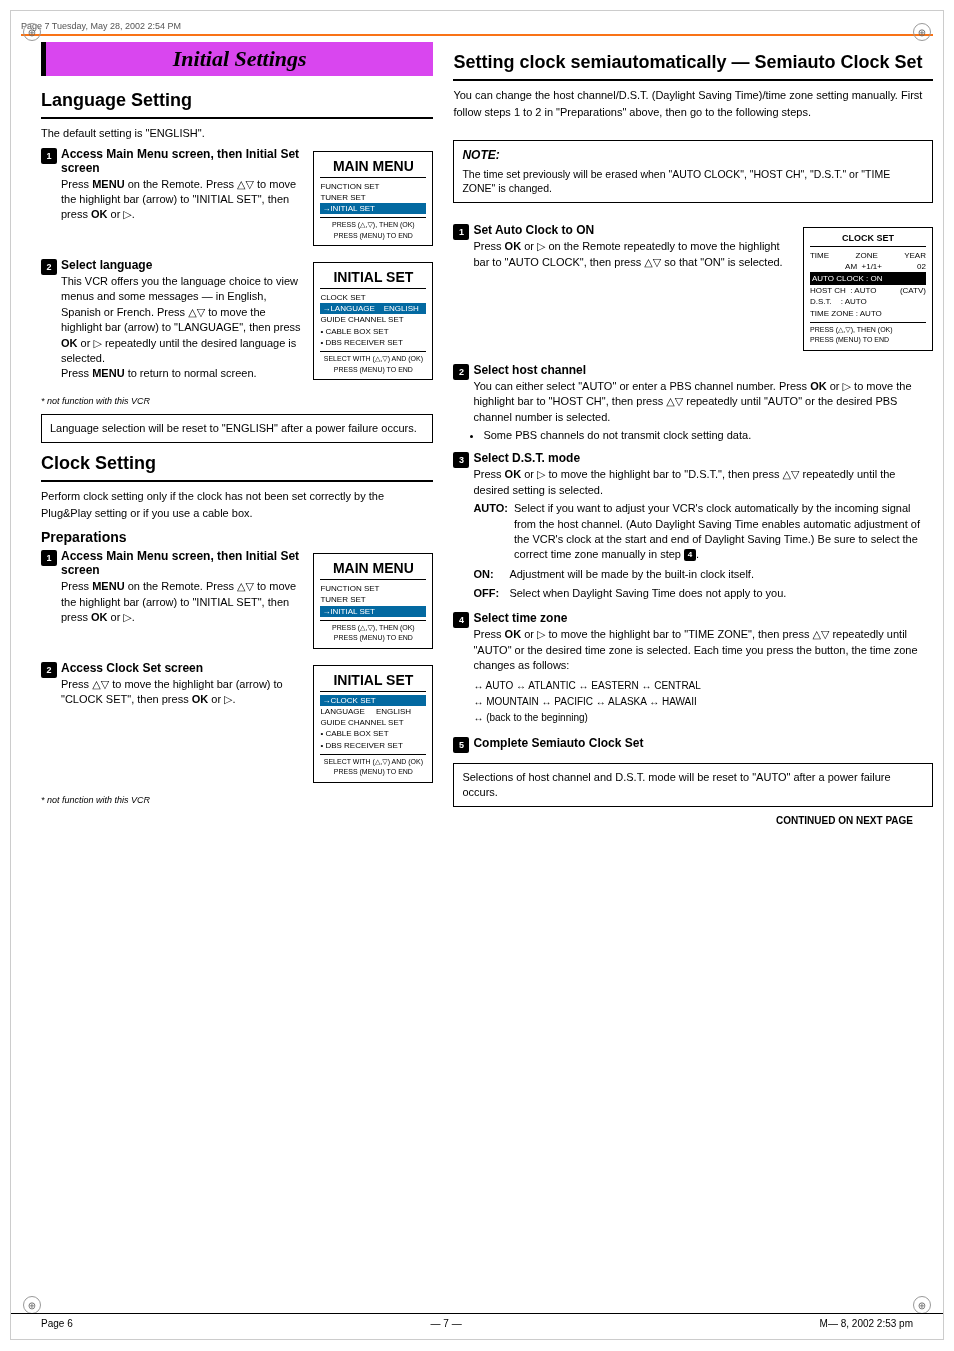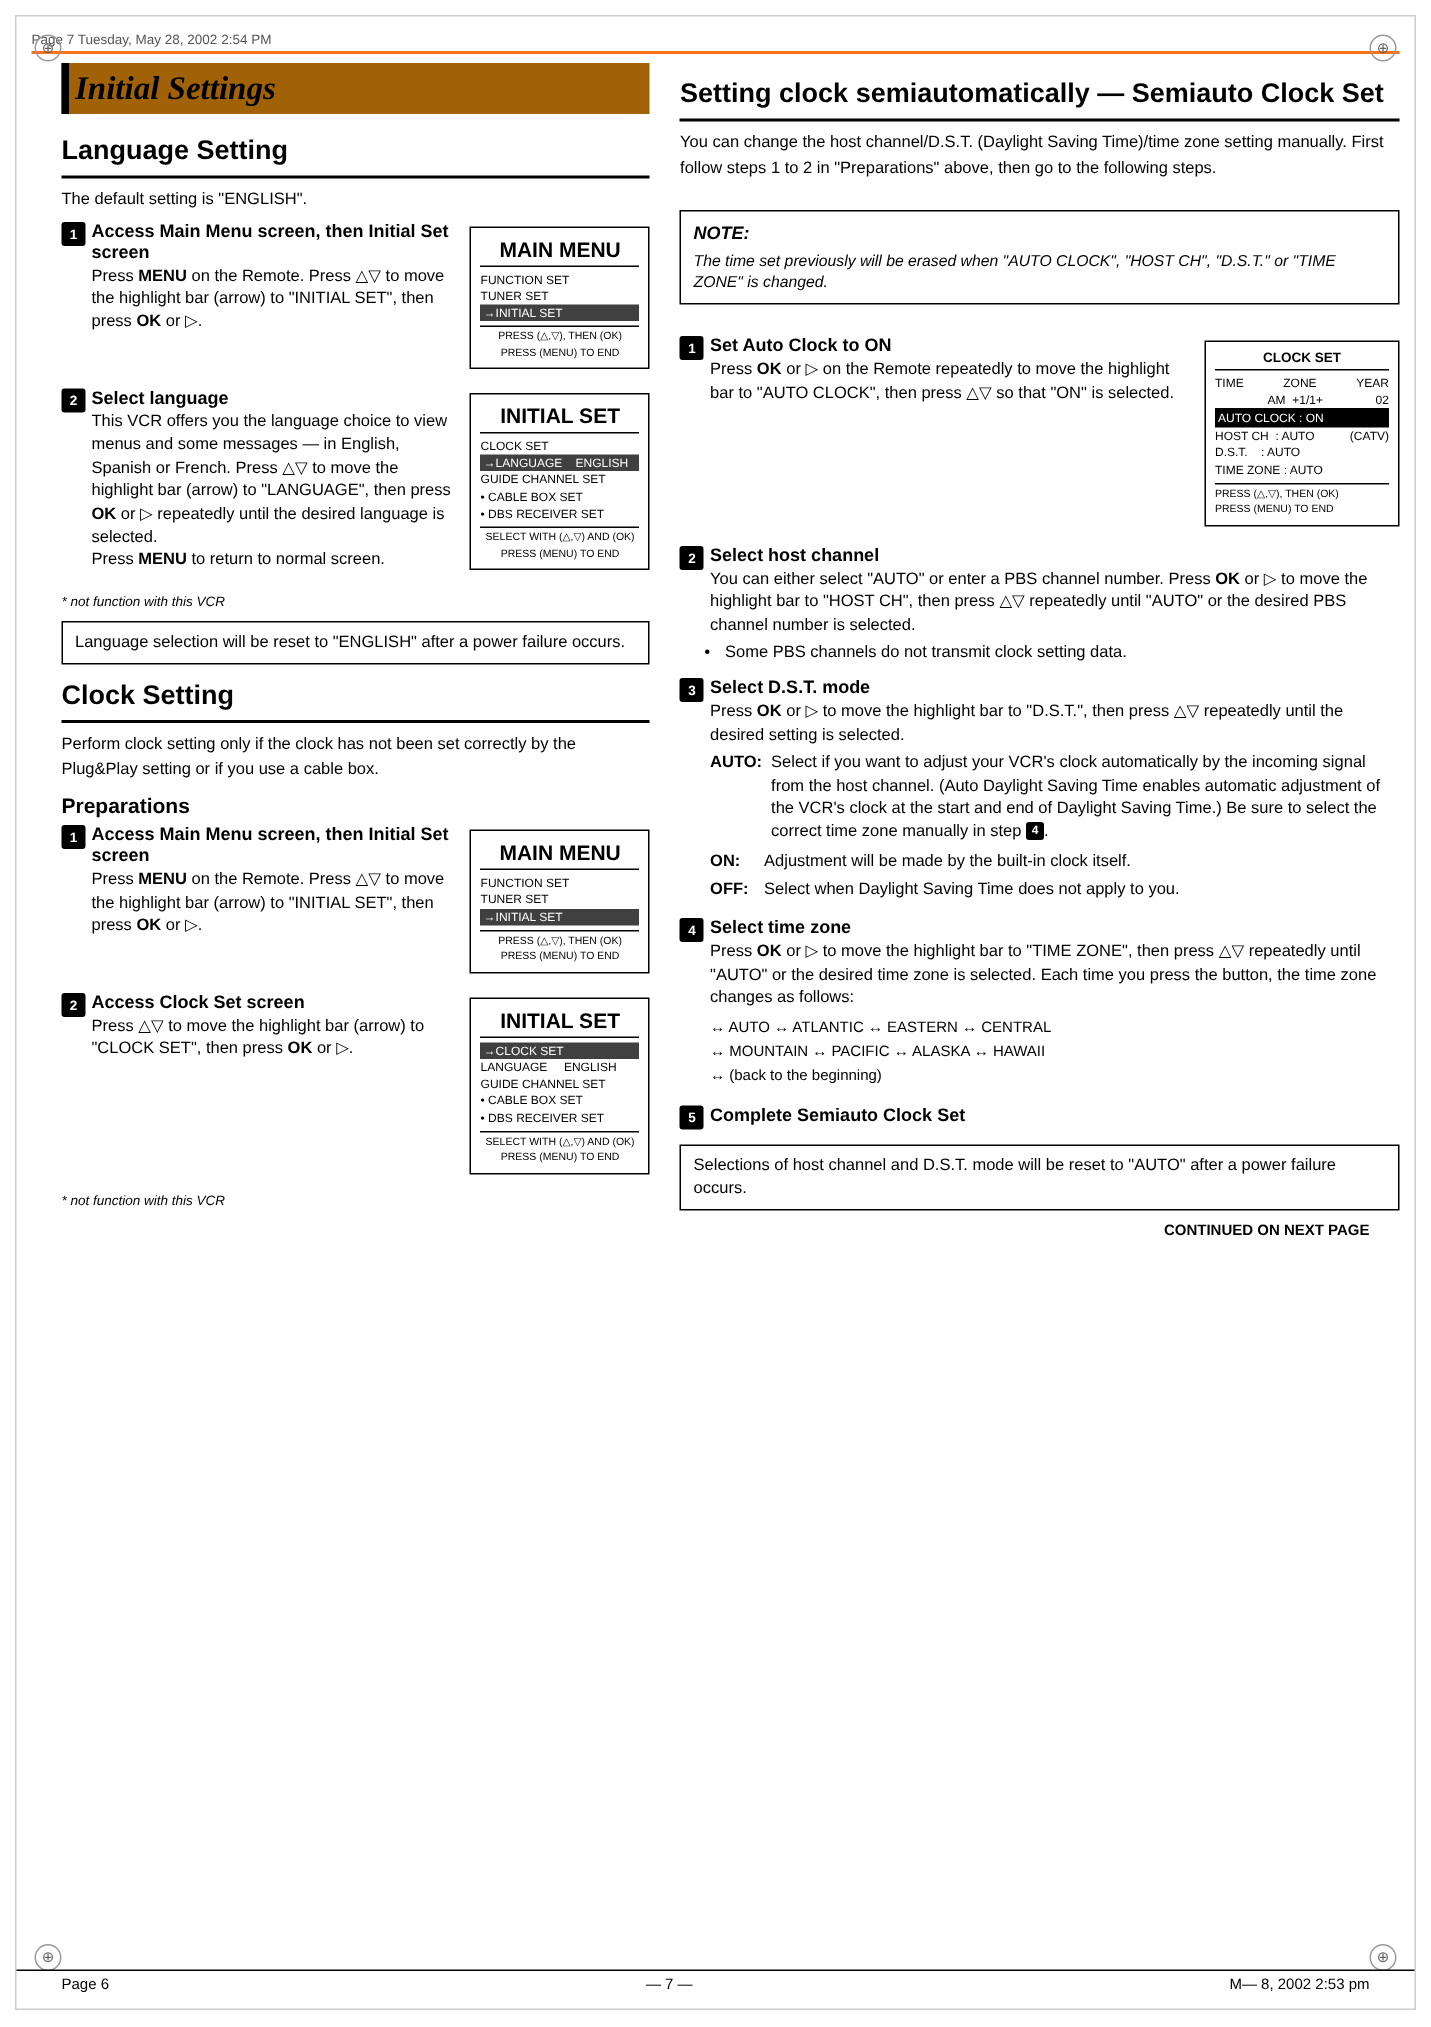--- a/index.html
+++ b/index.html
@@ -66,21 +66,22 @@
     .right-column {
       width: 55%;
       flex-shrink: 0;
     }
 
     
     .page-title-box {
       border-left: 5px solid #000;
       padding: 4px 4px;
       margin-bottom: 14px;
-      background: #a16207;
+      background: #d946ef;
+      text-align: center;
     }
 
     .page-title {
       font-family: 'Times New Roman', serif;
       font-size: 22px;
       font-style: italic;
       font-weight: bold;
     }
 
     
@@ -165,21 +166,21 @@
       margin-bottom: 3px;
       font-size: 14px;
     }
 
     .menu-diagram .menu-item {
       font-size: 8px;
       line-height: 1.4;
     }
 
     .menu-diagram .menu-item.highlighted {
-      background: #404040;
+      background: #0369a1;
       color: #fff;
       padding: 0 2px;
     }
 
     .menu-diagram .menu-arrow {
       font-size: 7px;
       text-align: center;
       margin-top: 3px;
       border-top: 1px solid #000;
       padding-top: 2px;
@@ -211,21 +212,20 @@
     }
 
     .note-title {
       font-weight: bold;
       font-style: italic;
       font-size: 12px;
       margin-bottom: 3px;
     }
 
     .note-text {
-      font-style: italic;
       font-size: 10.5px;
     }
 
     
     .info-box {
       border: 1px solid #000;
       padding: 6px 8px;
       margin: 8px 0;
       font-size: 11px;
       line-height: 1.4;

